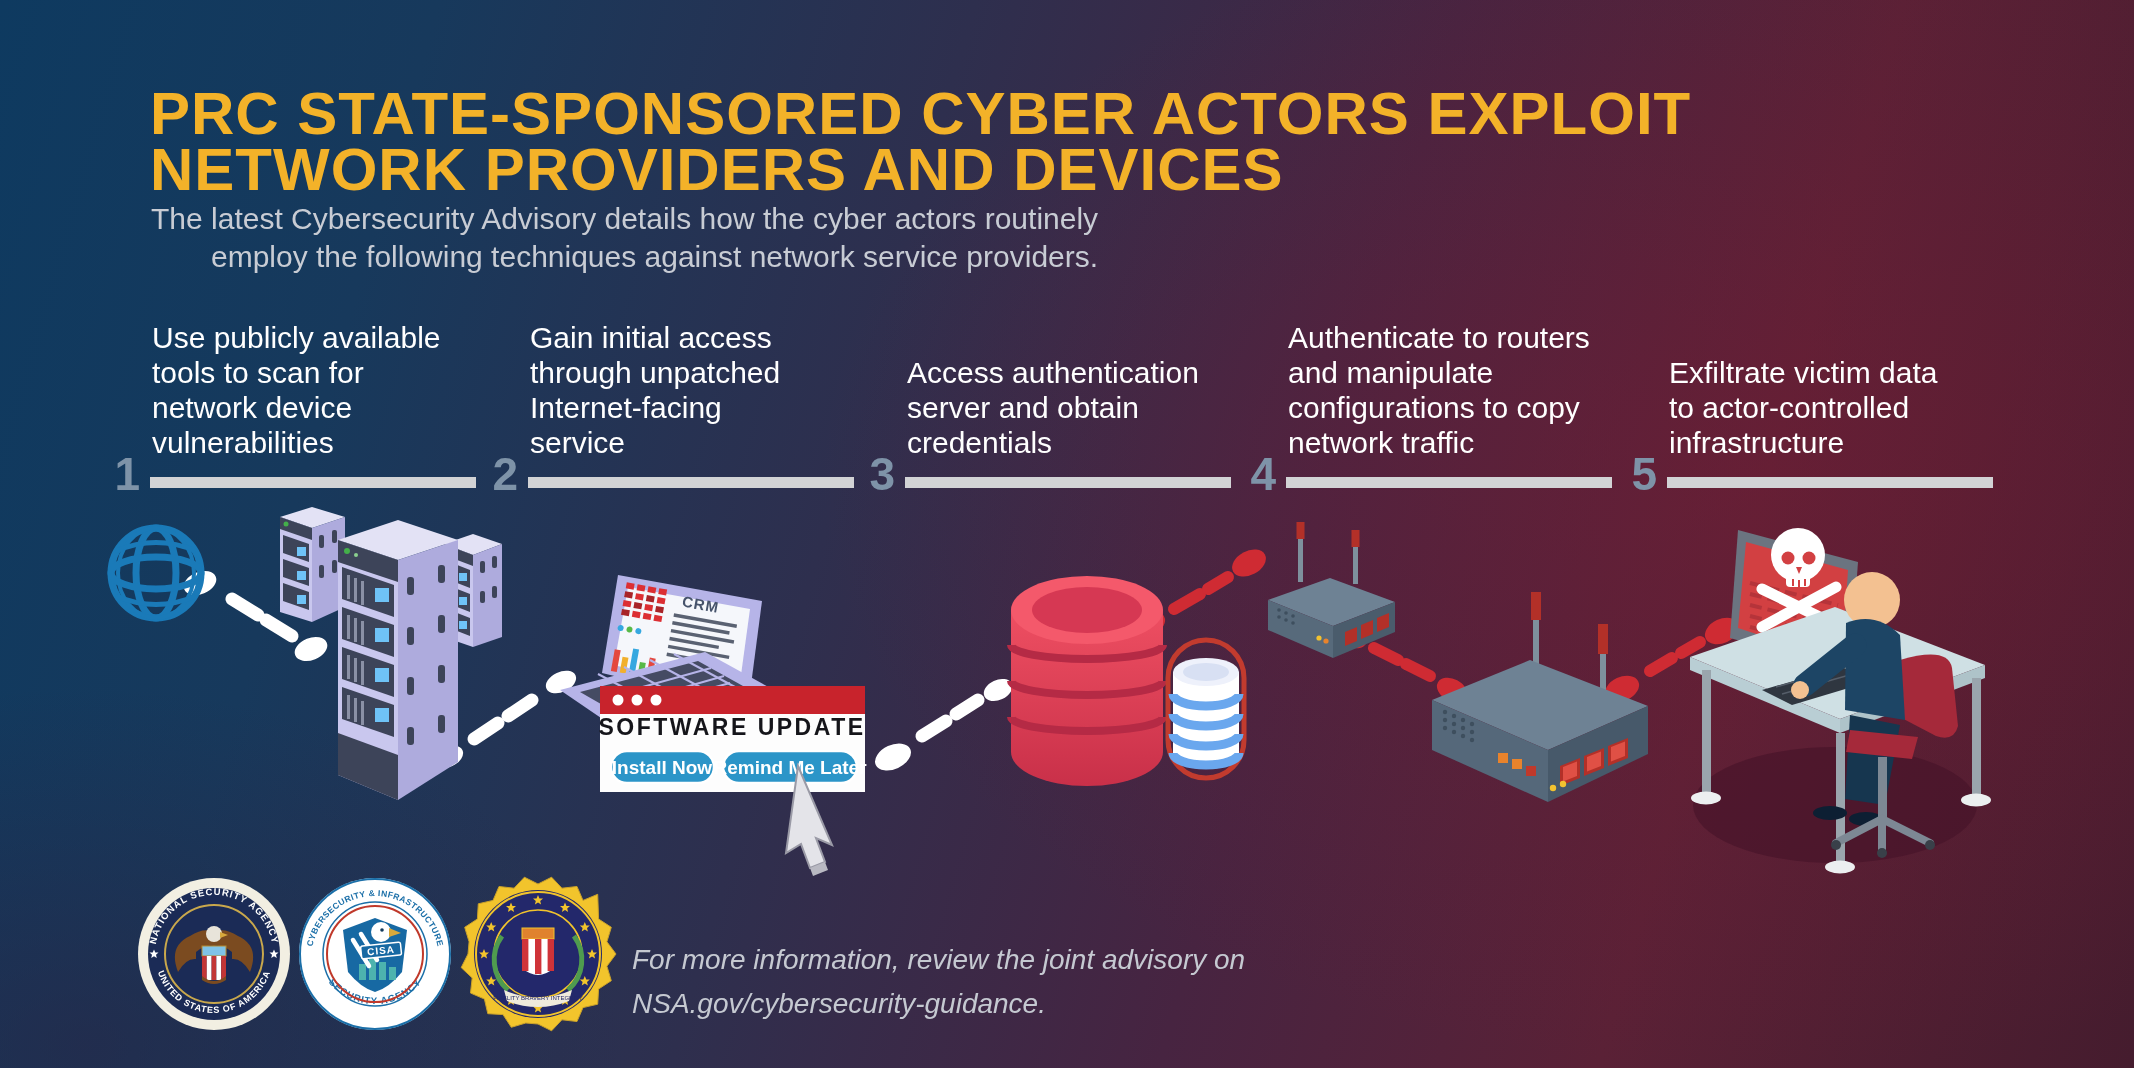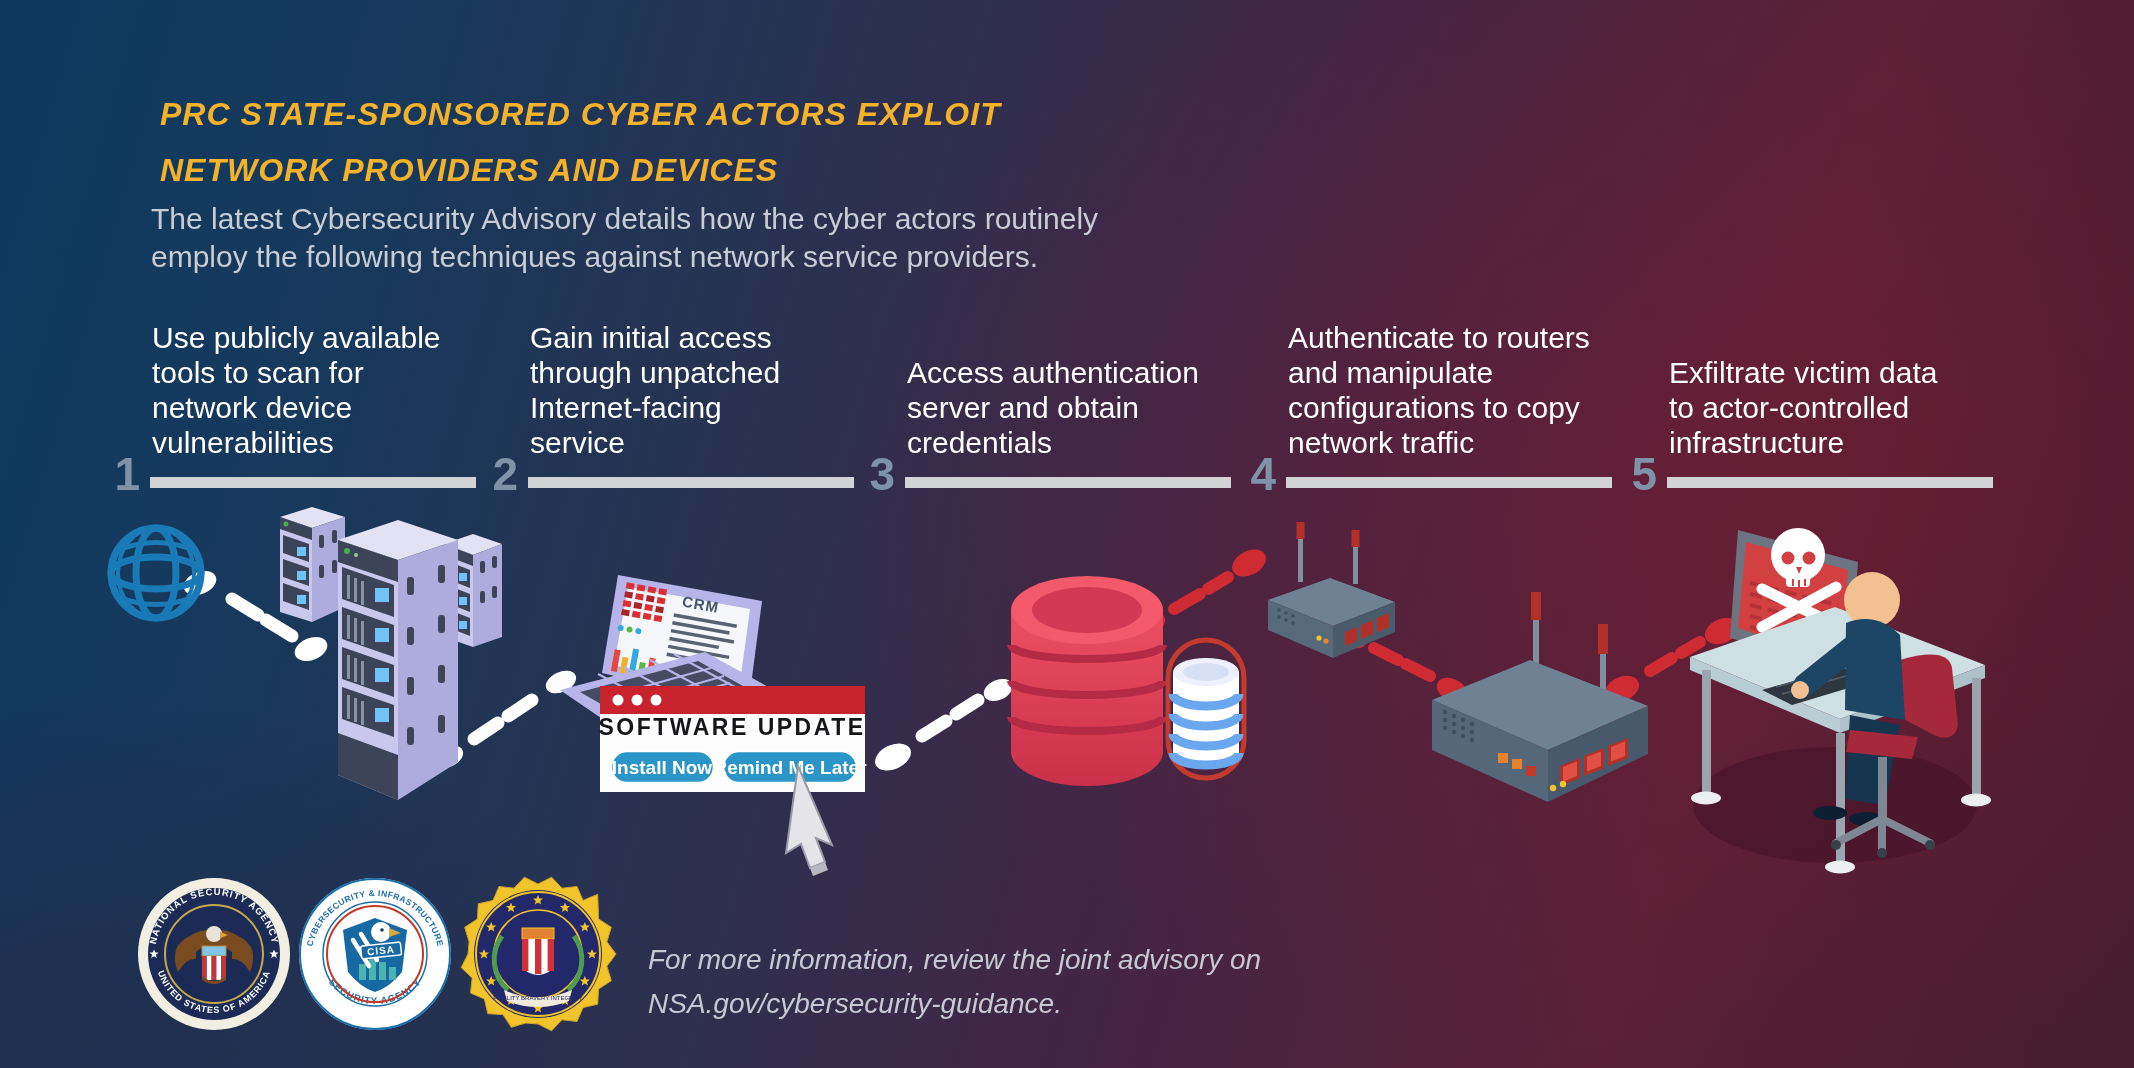--- a/index.html
+++ b/index.html
@@ -3,31 +3,31 @@
 <meta charset="utf-8">
 <style>
   html,body{margin:0;padding:0;background:#111;}
   .stage{position:relative;width:2134px;height:1068px;overflow:hidden;
     font-family:"Liberation Sans",sans-serif;
     background:
       radial-gradient(1500px 950px at 82% 45%, rgba(118,28,52,.45), rgba(0,0,0,0) 62%),
       radial-gradient(900px 600px at 4% 98%, rgba(43,35,66,.55), rgba(0,0,0,0) 60%),
       linear-gradient(106deg,#0e3a60 0%,#17395c 18%,#2e2f4e 40%,#472441 60%,#5a2136 78%,#451c2e 100%);}
   .abs{position:absolute;}
-  .title{left:160px;top:86px;font-size:32px;font-weight:bold;color:#f3b229;
-    line-height:56px;letter-spacing:1px;white-space:pre-line;font-style:italic;}
-  .subtitle{left:151px;top:200px;font-size:30px;color:#c8ccd4;line-height:38px;white-space:pre-line;}
+  .title{left:150px;top:86px;font-size:60px;font-weight:bold;color:#f3b229;
+    line-height:56px;letter-spacing:1px;white-space:pre-line;}
+  .subtitle{left:151px;top:200px;font-size:30px;color:#c8ccd4;line-height:38px;white-space:pre-line;text-align:right;}
   .step{position:absolute;top:477px;height:11px;width:326px;}
   .bar{position:absolute;left:0;top:0;width:100%;height:11px;background:#d2d3d5;}
   .num{position:absolute;right:calc(100% + 10px);bottom:-9px;font-size:46px;font-weight:bold;
     color:#7e93a8;line-height:1;}
   .step-text{position:absolute;bottom:28px;left:2px;width:370px;color:#ffffff;
     font-size:30px;line-height:35px;white-space:pre-line;}
   .footer-note{left:632px;top:938px;font-style:italic;font-size:28px;color:#c5c9d1;
-    line-height:44px;white-space:pre-line;margin-left:16px;}
+    line-height:44px;white-space:pre-line;}
   svg text{font-family:"Liberation Sans",sans-serif;}
 </style>
 </head>
 <body>
 
 <div class="stage">
 
   <svg class="abs" style="left:0;top:0" width="2134" height="1068" viewBox="0 0 2134 1068">
     <g fill="#ffffff" stroke="#ffffff">
       <ellipse cx="200" cy="583" rx="17" ry="11" transform="rotate(-22 200 583)" stroke="none"></ellipse>

